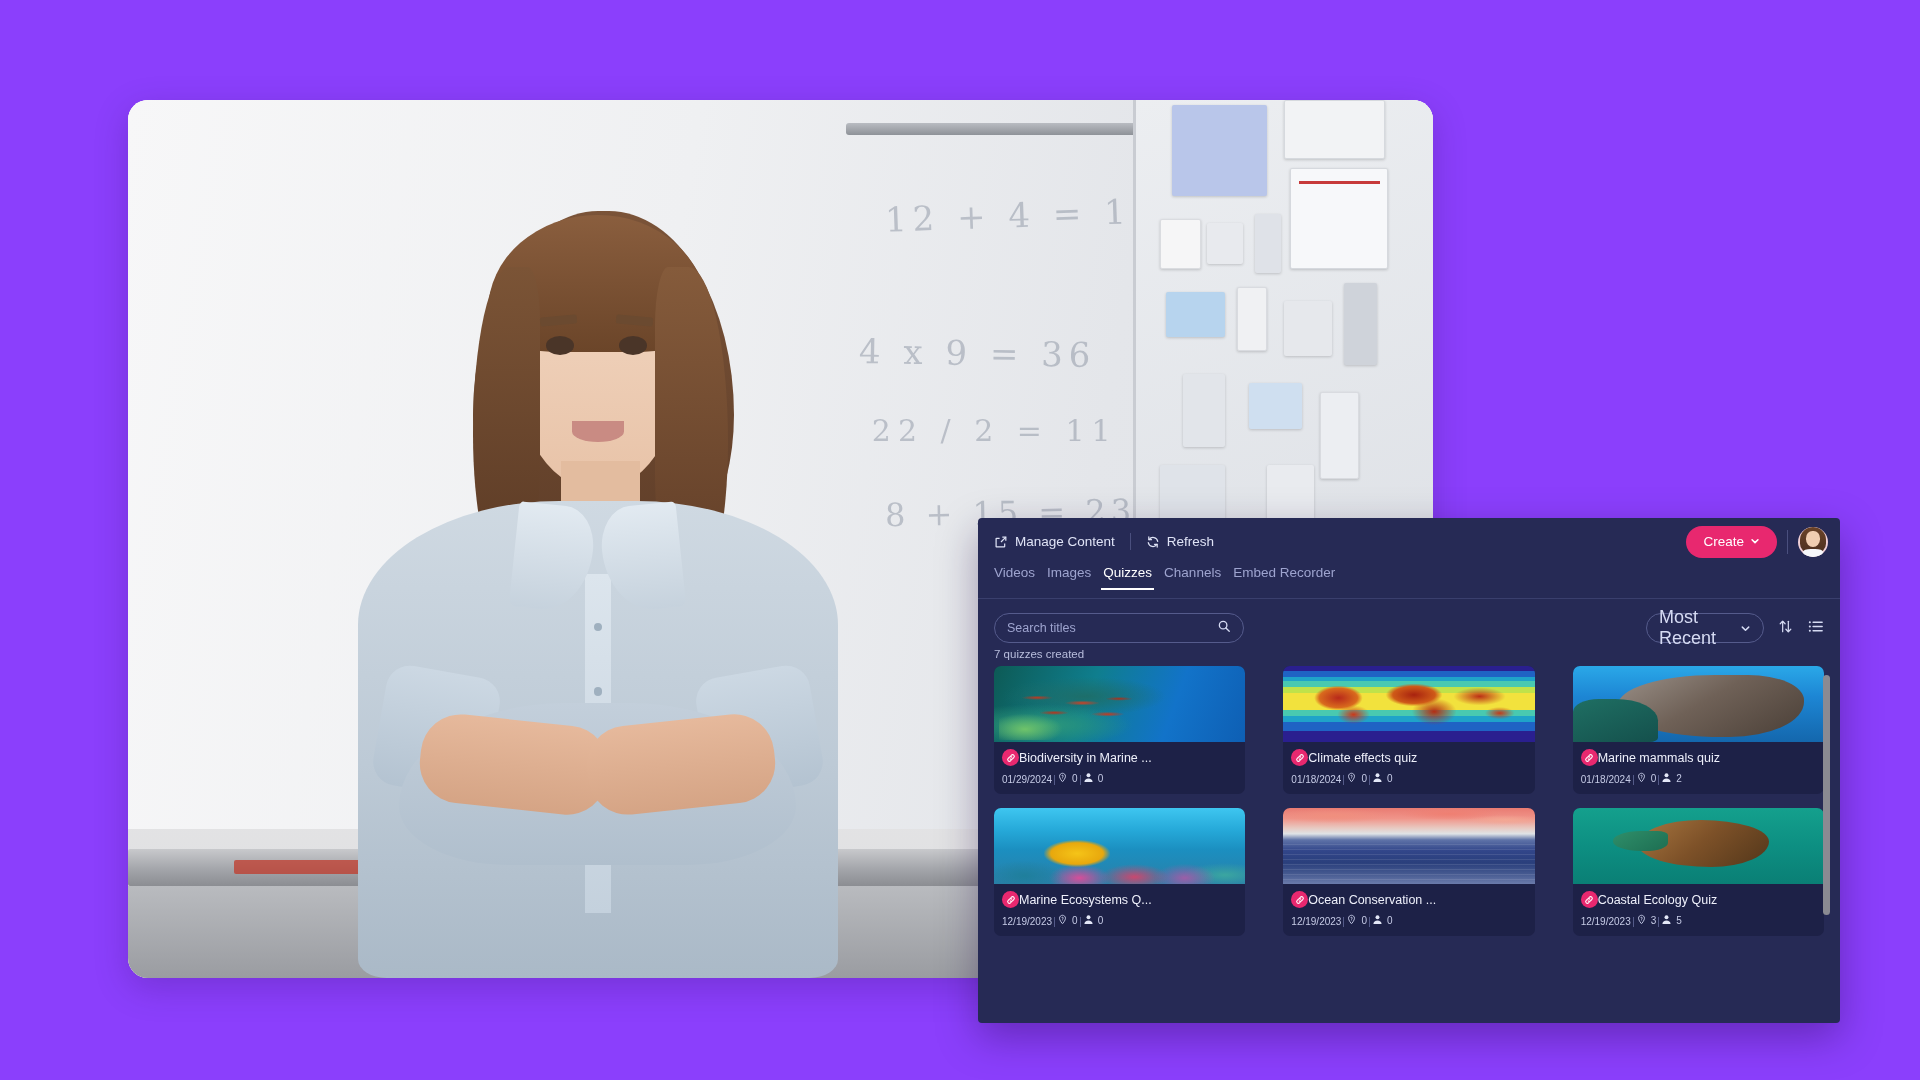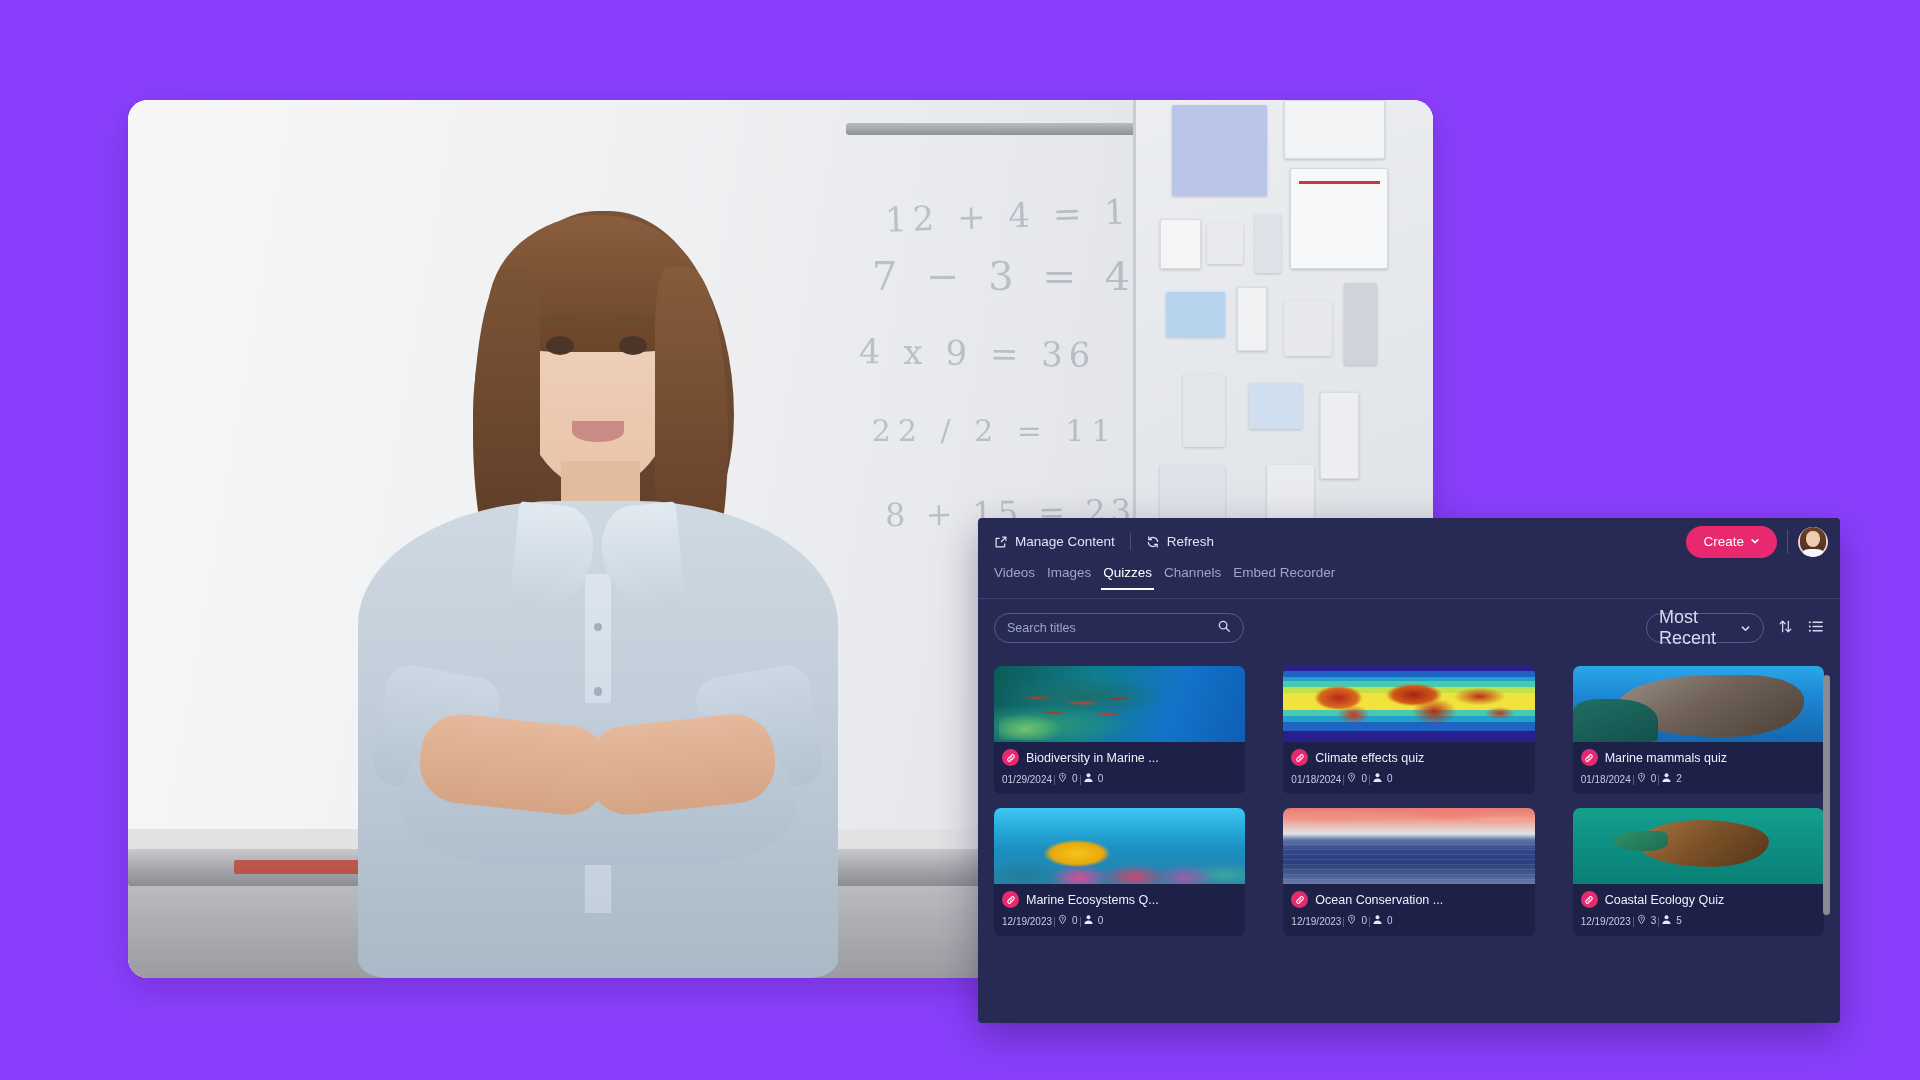--- a/index.html
+++ b/index.html
@@ -373,21 +373,20 @@
   }
   .thumb {
     height: 76px;
     position: relative;
     overflow: hidden;
   }
   .card-body { padding: 7px 8px 9px 8px; }
   .card-title-row {
     display: flex;
     align-items: center;
-    gap: 7px;
     text-align: center;
   }
   .link-badge {
     width: 17px; height: 17px;
     border-radius: 50%;
     background: #e8286f;
     display: flex;
     align-items: center;
     justify-content: center;
     flex: none;
@@ -562,21 +561,20 @@
   }
 </style>
 </head>
 <body>
 
 <div class="photo-card">
   <div class="wall">
     <div class="board">
       <div class="board-frame-top"></div>
       <div class="scribble sc1">12 + 4 = 16</div>
-      <div class="scribble sc2">7 − 3 = 4</div>
       <div class="scribble sc3">4 x 9 = 36</div>
       <div class="scribble sc4">22 / 2 = 11</div>
       <div class="scribble sc5">8 + 15 = 23</div>
     </div>
     <div class="corkboard">
       <div class="note n1"></div>
       <div class="note n2"></div>
       <div class="note n3"></div>
       <div class="note n4"></div>
       <div class="note n5"></div>
@@ -720,20 +718,21 @@
           <circle cx="3" cy="9" r="1.1" fill="#d6dbf3" stroke="none"></circle>
           <circle cx="3" cy="13.5" r="1.1" fill="#d6dbf3" stroke="none"></circle>
           <path d="M6.5 4.5H16"></path>
             <path d="M6.5 9H16"></path>
             <path d="M6.5 13.5H16"></path>
         </svg>
       </span>
     </div>
   </div>
 
+  <div class="count">7 quizzes created</div>
 
   <div class="grid-wrap">
     <div class="grid">
 
       <div class="card">
         <div class="thumb t-reeffish"></div>
         <div class="card-body">
           <div class="card-title-row">
             <span class="link-badge">
               <svg width="10" height="10" viewBox="0 0 14 14" fill="none" stroke="#fff" stroke-width="1.5" stroke-linecap="round">

